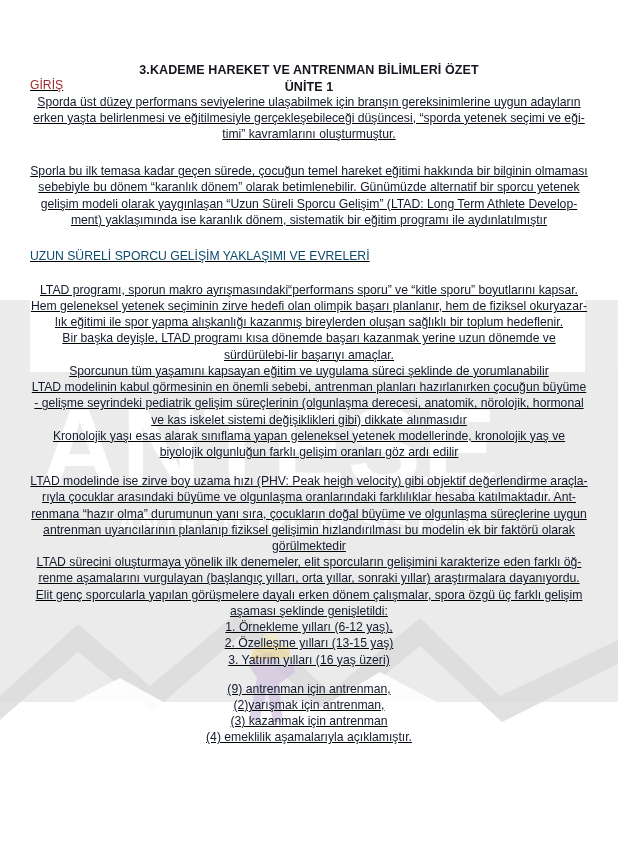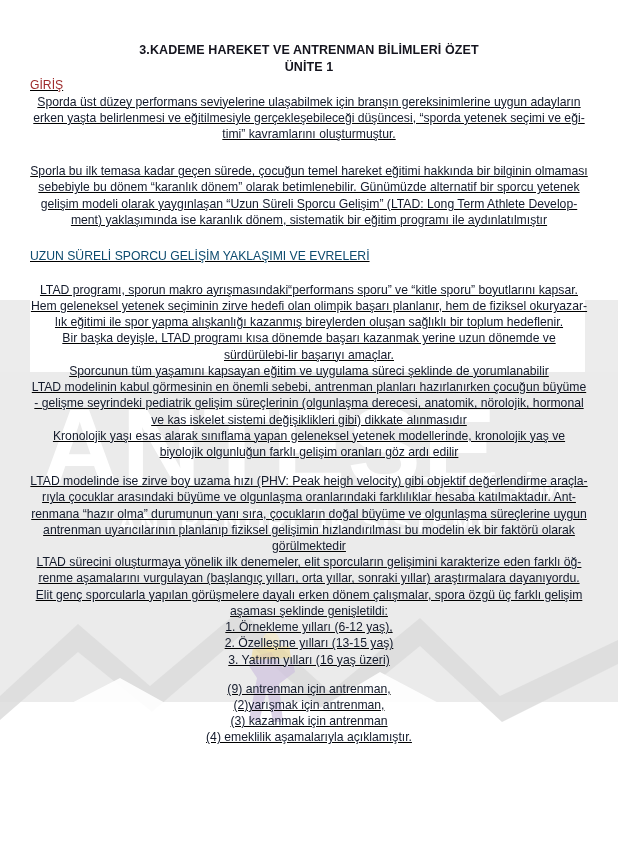--- a/index.html
+++ b/index.html
@@ -83,20 +83,21 @@
 
   
   .doc {
     position: absolute;
     inset: 0;
     padding: 0;
   }
   .title-block {
     text-align: center;
     padding-top: 42px;
+    margin-top: 20px;
   }
   .doc-title,
   .doc-subtitle {
     font-size: 12.5px;
     font-weight: 700;
     color: #14141e;
     line-height: 1.35;
     letter-spacing: 0.1px;
   }
   .body-col {

